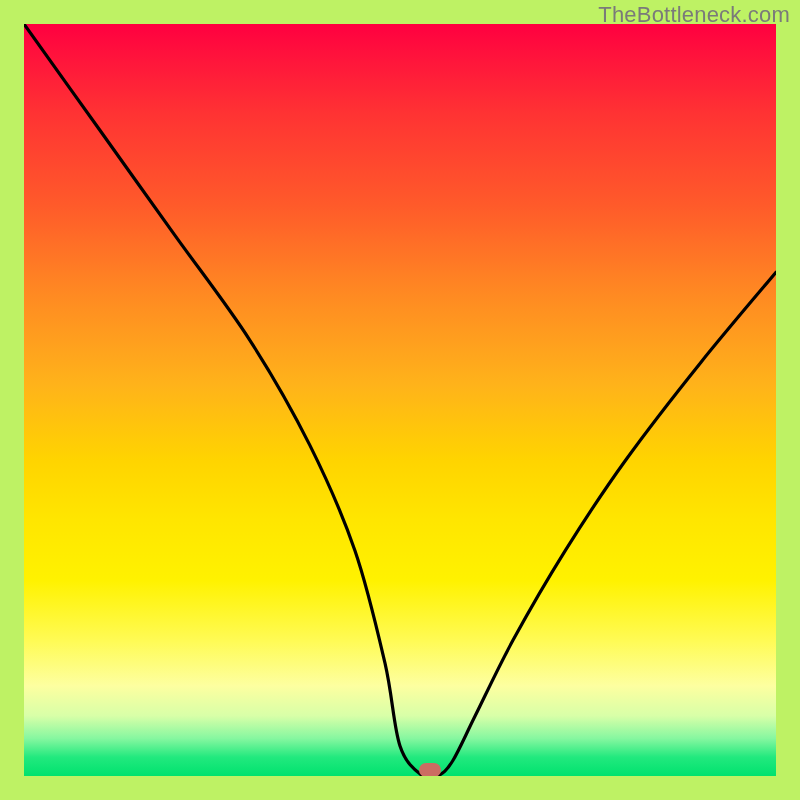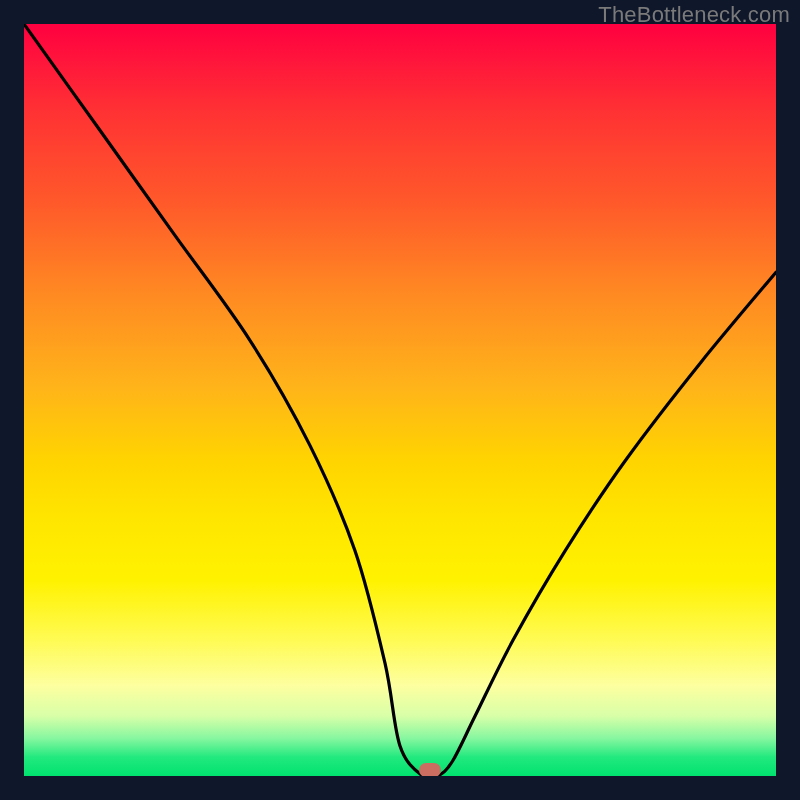--- a/index.html
+++ b/index.html
@@ -9,21 +9,21 @@
     height: 800px;
     overflow: hidden;
     background: #000;
     font-family: Arial, Helvetica, sans-serif;
   }
   .frame {
     position: absolute;
     top: 0; left: 0;
     width: 800px;
     height: 800px;
-    background: #0f172a;
+    background: #bef264;
   }
   .plot-area {
     position: absolute;
     top: 24px;
     left: 24px;
     width: 752px;
     height: 752px;
     overflow: hidden;
   }
   .gradient {

